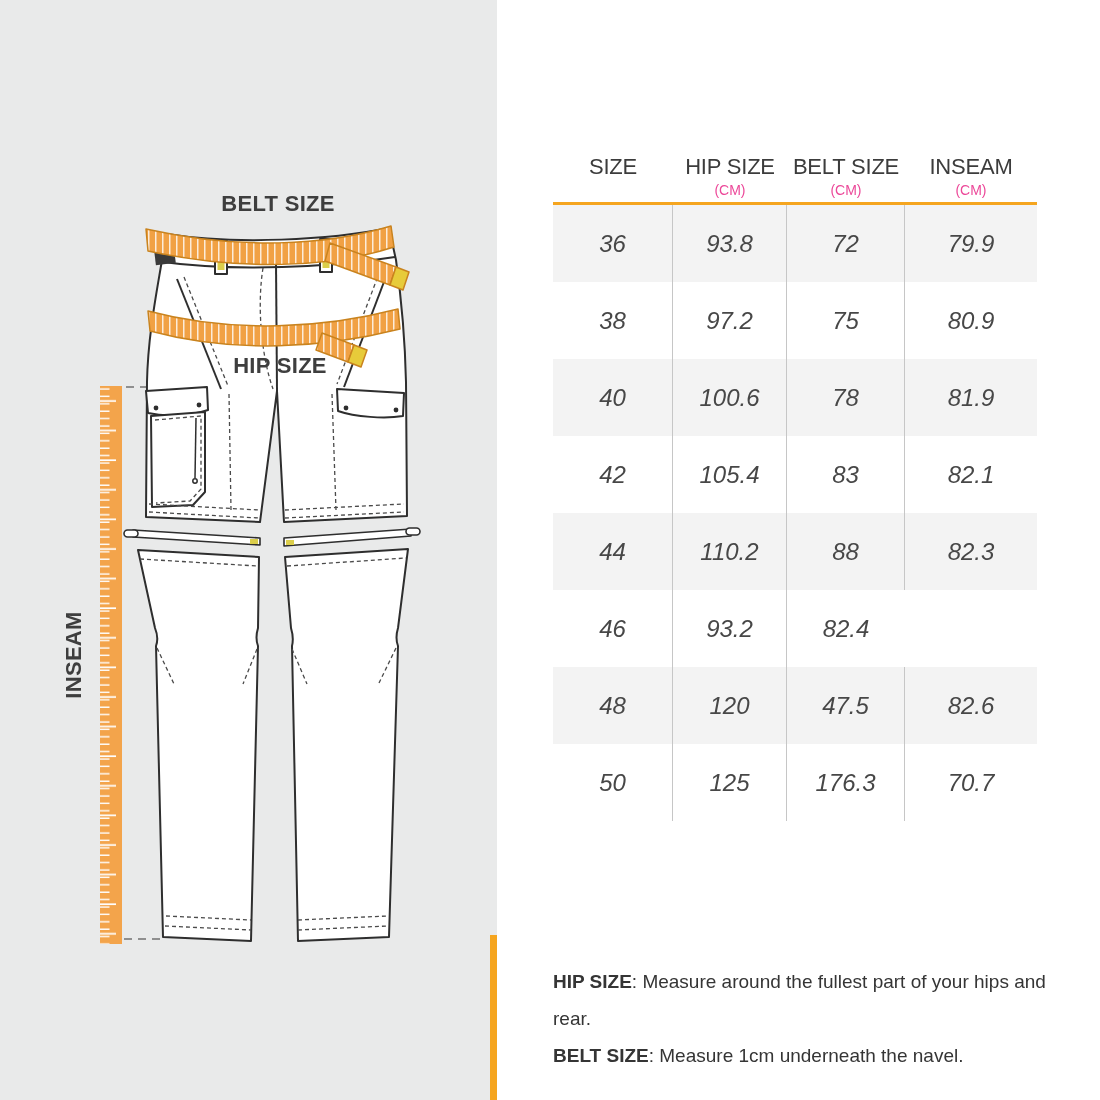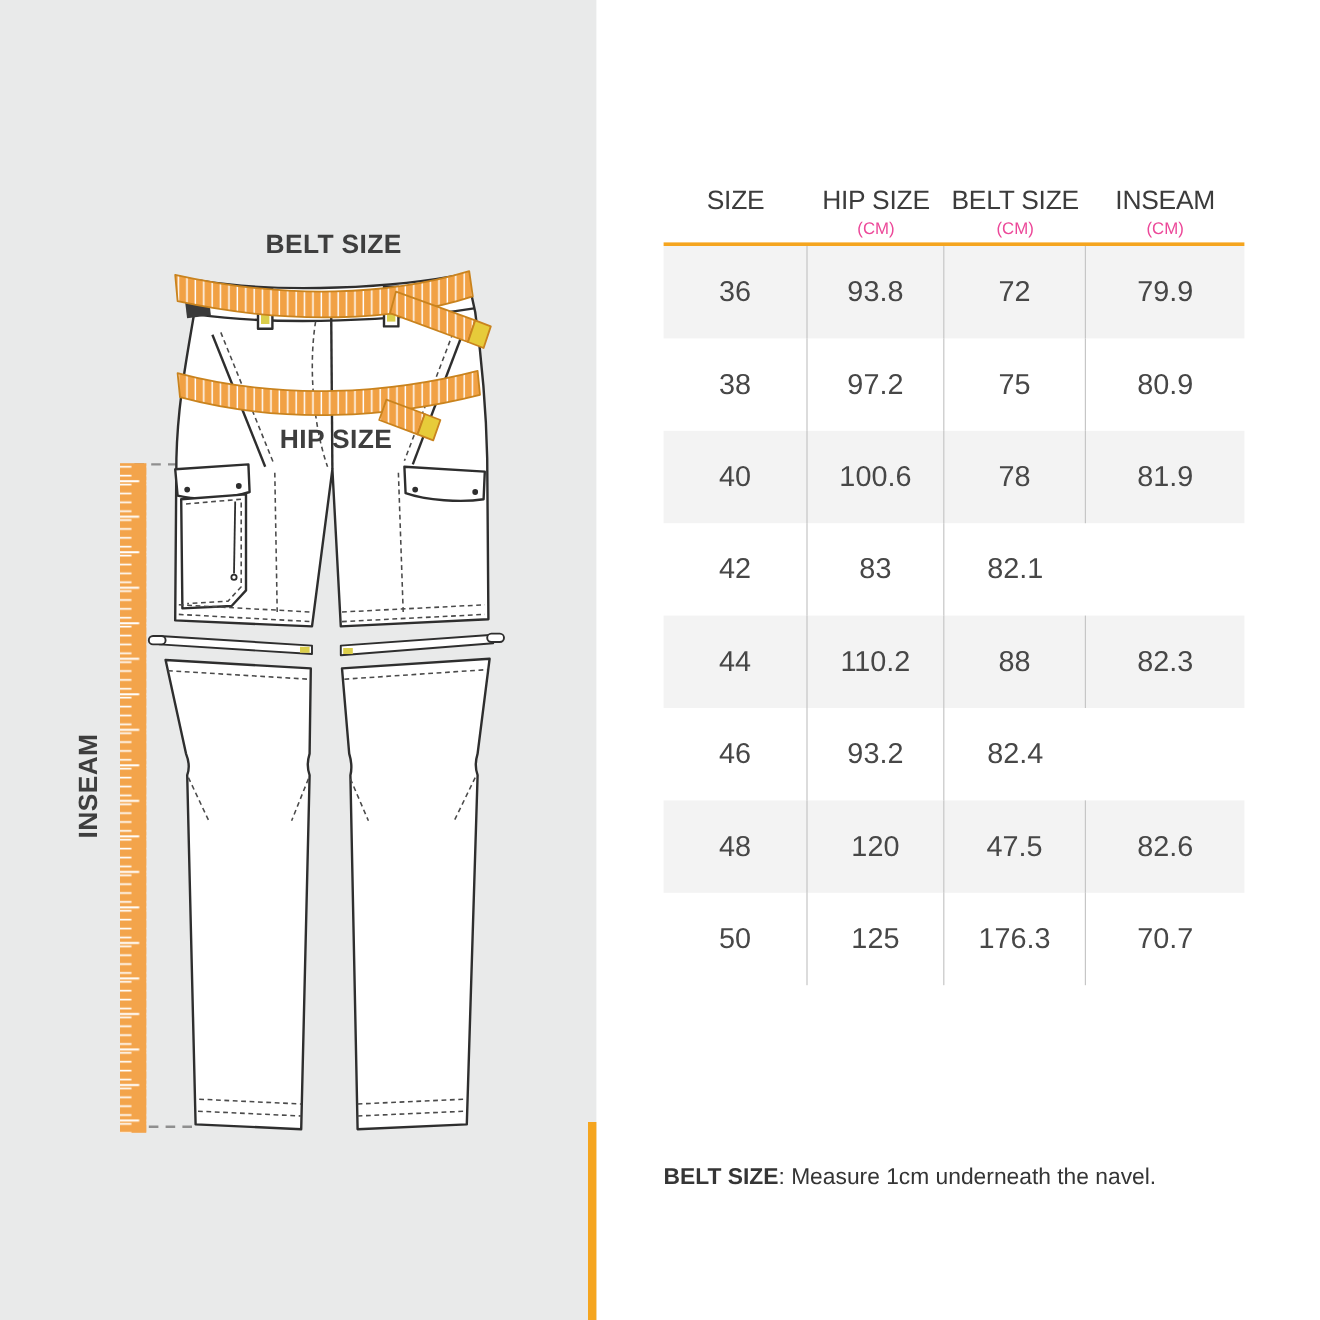--- a/index.html
+++ b/index.html
@@ -20,21 +20,21 @@
 
   
   .size-table{position:absolute;left:553px;top:140px;width:484px;}
   .thead{display:grid;grid-template-columns:120px 114px 118px 132px;height:62px;
          border-bottom:3px solid #F5A51F;}
   .th{display:flex;flex-direction:column;justify-content:flex-end;align-items:center;}
   .th-label{font-size:22px;font-weight:normal;color:#3C3C3C;letter-spacing:-.2px;}
   .th-unit{font-size:14px;color:#ec4899;height:22px;line-height:20px;}
   .tr{display:grid;grid-template-columns:120px 114px 118px 132px;height:77px;}
   .tr.alt{background:#F3F3F3;}
-  .td{display:flex;align-items:center;justify-content:center;font-size:24px;color:#474747;}
+  .td{display:flex;align-items:center;justify-content:center;font-size:24px;color:#474747;font-style:italic;}
   .td:not(:last-child){border-right:1px solid #C6C6C6;}
 
   
   .notes{position:absolute;left:553px;top:963px;width:520px;font-size:19px;
          color:#353535;line-height:37px;}
   .note-term{font-weight:bold;}
 </style>
 </head>
 <body>
 
@@ -191,20 +191,21 @@
         <div class="td">80.9</div>
       </div>
       <div class="tr alt">
         <div class="td">40</div>
         <div class="td">100.6</div>
         <div class="td">78</div>
         <div class="td">81.9</div>
       </div>
       <div class="tr">
         <div class="td">42</div>
+        <div class="td">105.4</div>
         <div class="td">83</div>
         <div class="td">82.1</div>
       </div>
       <div class="tr alt">
         <div class="td">44</div>
         <div class="td">110.2</div>
         <div class="td">88</div>
         <div class="td">82.3</div>
       </div>
       <div class="tr">
@@ -221,16 +222,17 @@
       <div class="tr">
         <div class="td">50</div>
         <div class="td">125</div>
         <div class="td">176.3</div>
         <div class="td">70.7</div>
       </div>
     </div>
   </div>
 
   <div class="notes">
+    <div class="note"><span class="note-term">HIP SIZE</span><span>: Measure around the fullest part of your hips and rear.</span></div>
     <div class="note"><span class="note-term">BELT SIZE</span><span>: Measure 1cm underneath the navel.</span></div>
   </div>
 
 </div>
 
 </body></html>

